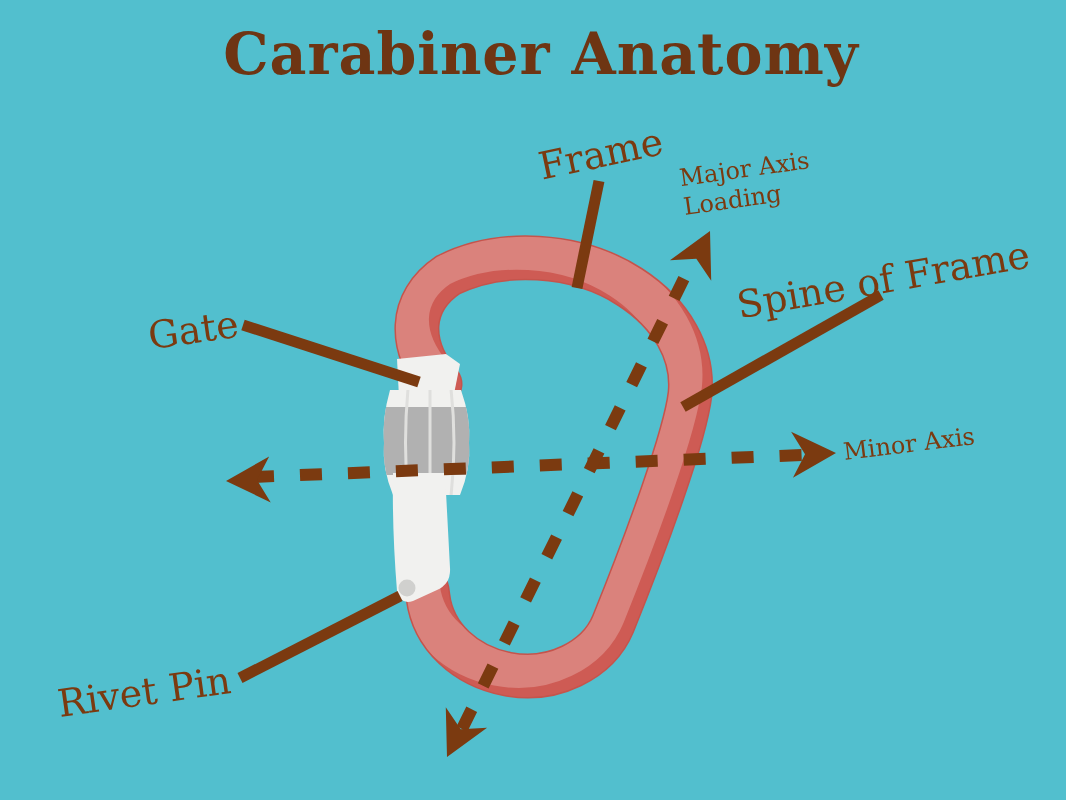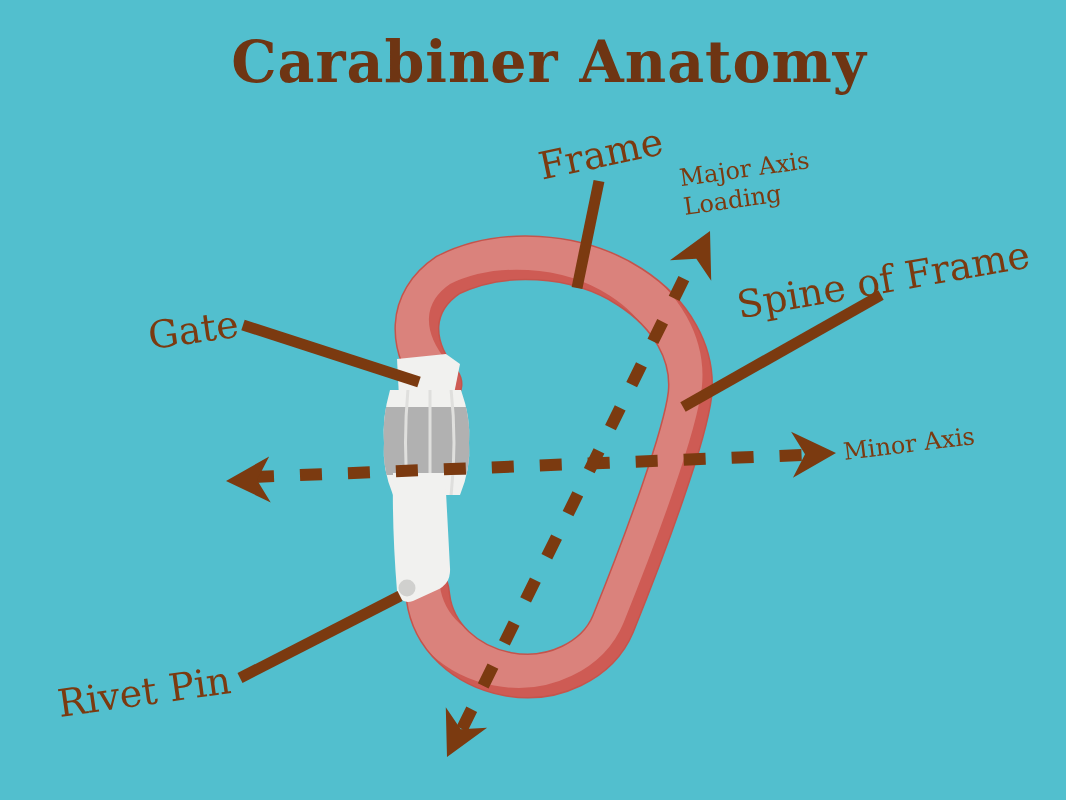--- a/index.html
+++ b/index.html
@@ -5,21 +5,21 @@
   :root{
     --background:#52BFCE; --frame-main:#CE5B54; --frame-highlight:#DA827C;
     --frame-rim:#C5544C; --gate-white:#F1F1EF; --sleeve-gray:#B1B1B1;
     --seam-gray:#DFDFDD; --rivet-gray:#D0D0CE; --line-brown:#7B3A10; --title-brown:#6E3513;
   }
   html,body{margin:0;padding:0;}
   body{width:1066px;height:800px;overflow:hidden;background:var(--background);}
   .canvas{position:relative;width:1066px;height:800px;background:var(--background);
           font-family:"DejaVu Serif", serif;}
   svg{position:absolute;left:0;top:0;}
-  .title{position:absolute;left:50%;top:12px;transform:translateX(-50%);margin:16px;
+  .title{position:absolute;left:50%;top:12px;transform:translateX(-50%);margin:8px;
          font-size:57px;font-weight:700;color:var(--title-brown);letter-spacing:1px;
          white-space:nowrap;}
   .label{position:absolute;color:var(--line-brown);white-space:nowrap;font-weight:500;}
   .label.big{font-size:38px;}
   .label.small{font-size:24px;line-height:1.2;}
   .lbl-frame{left:538px;top:132px;transform:rotate(-12deg);}
   .lbl-major{left:681px;top:155px;transform:rotate(-8deg);}
   .lbl-spine{left:735px;top:258px;transform:rotate(-10deg);}
   .lbl-gate{left:148px;top:308px;transform:rotate(-8deg);}
   .lbl-minor{left:843px;top:430px;transform:rotate(-7deg);}

